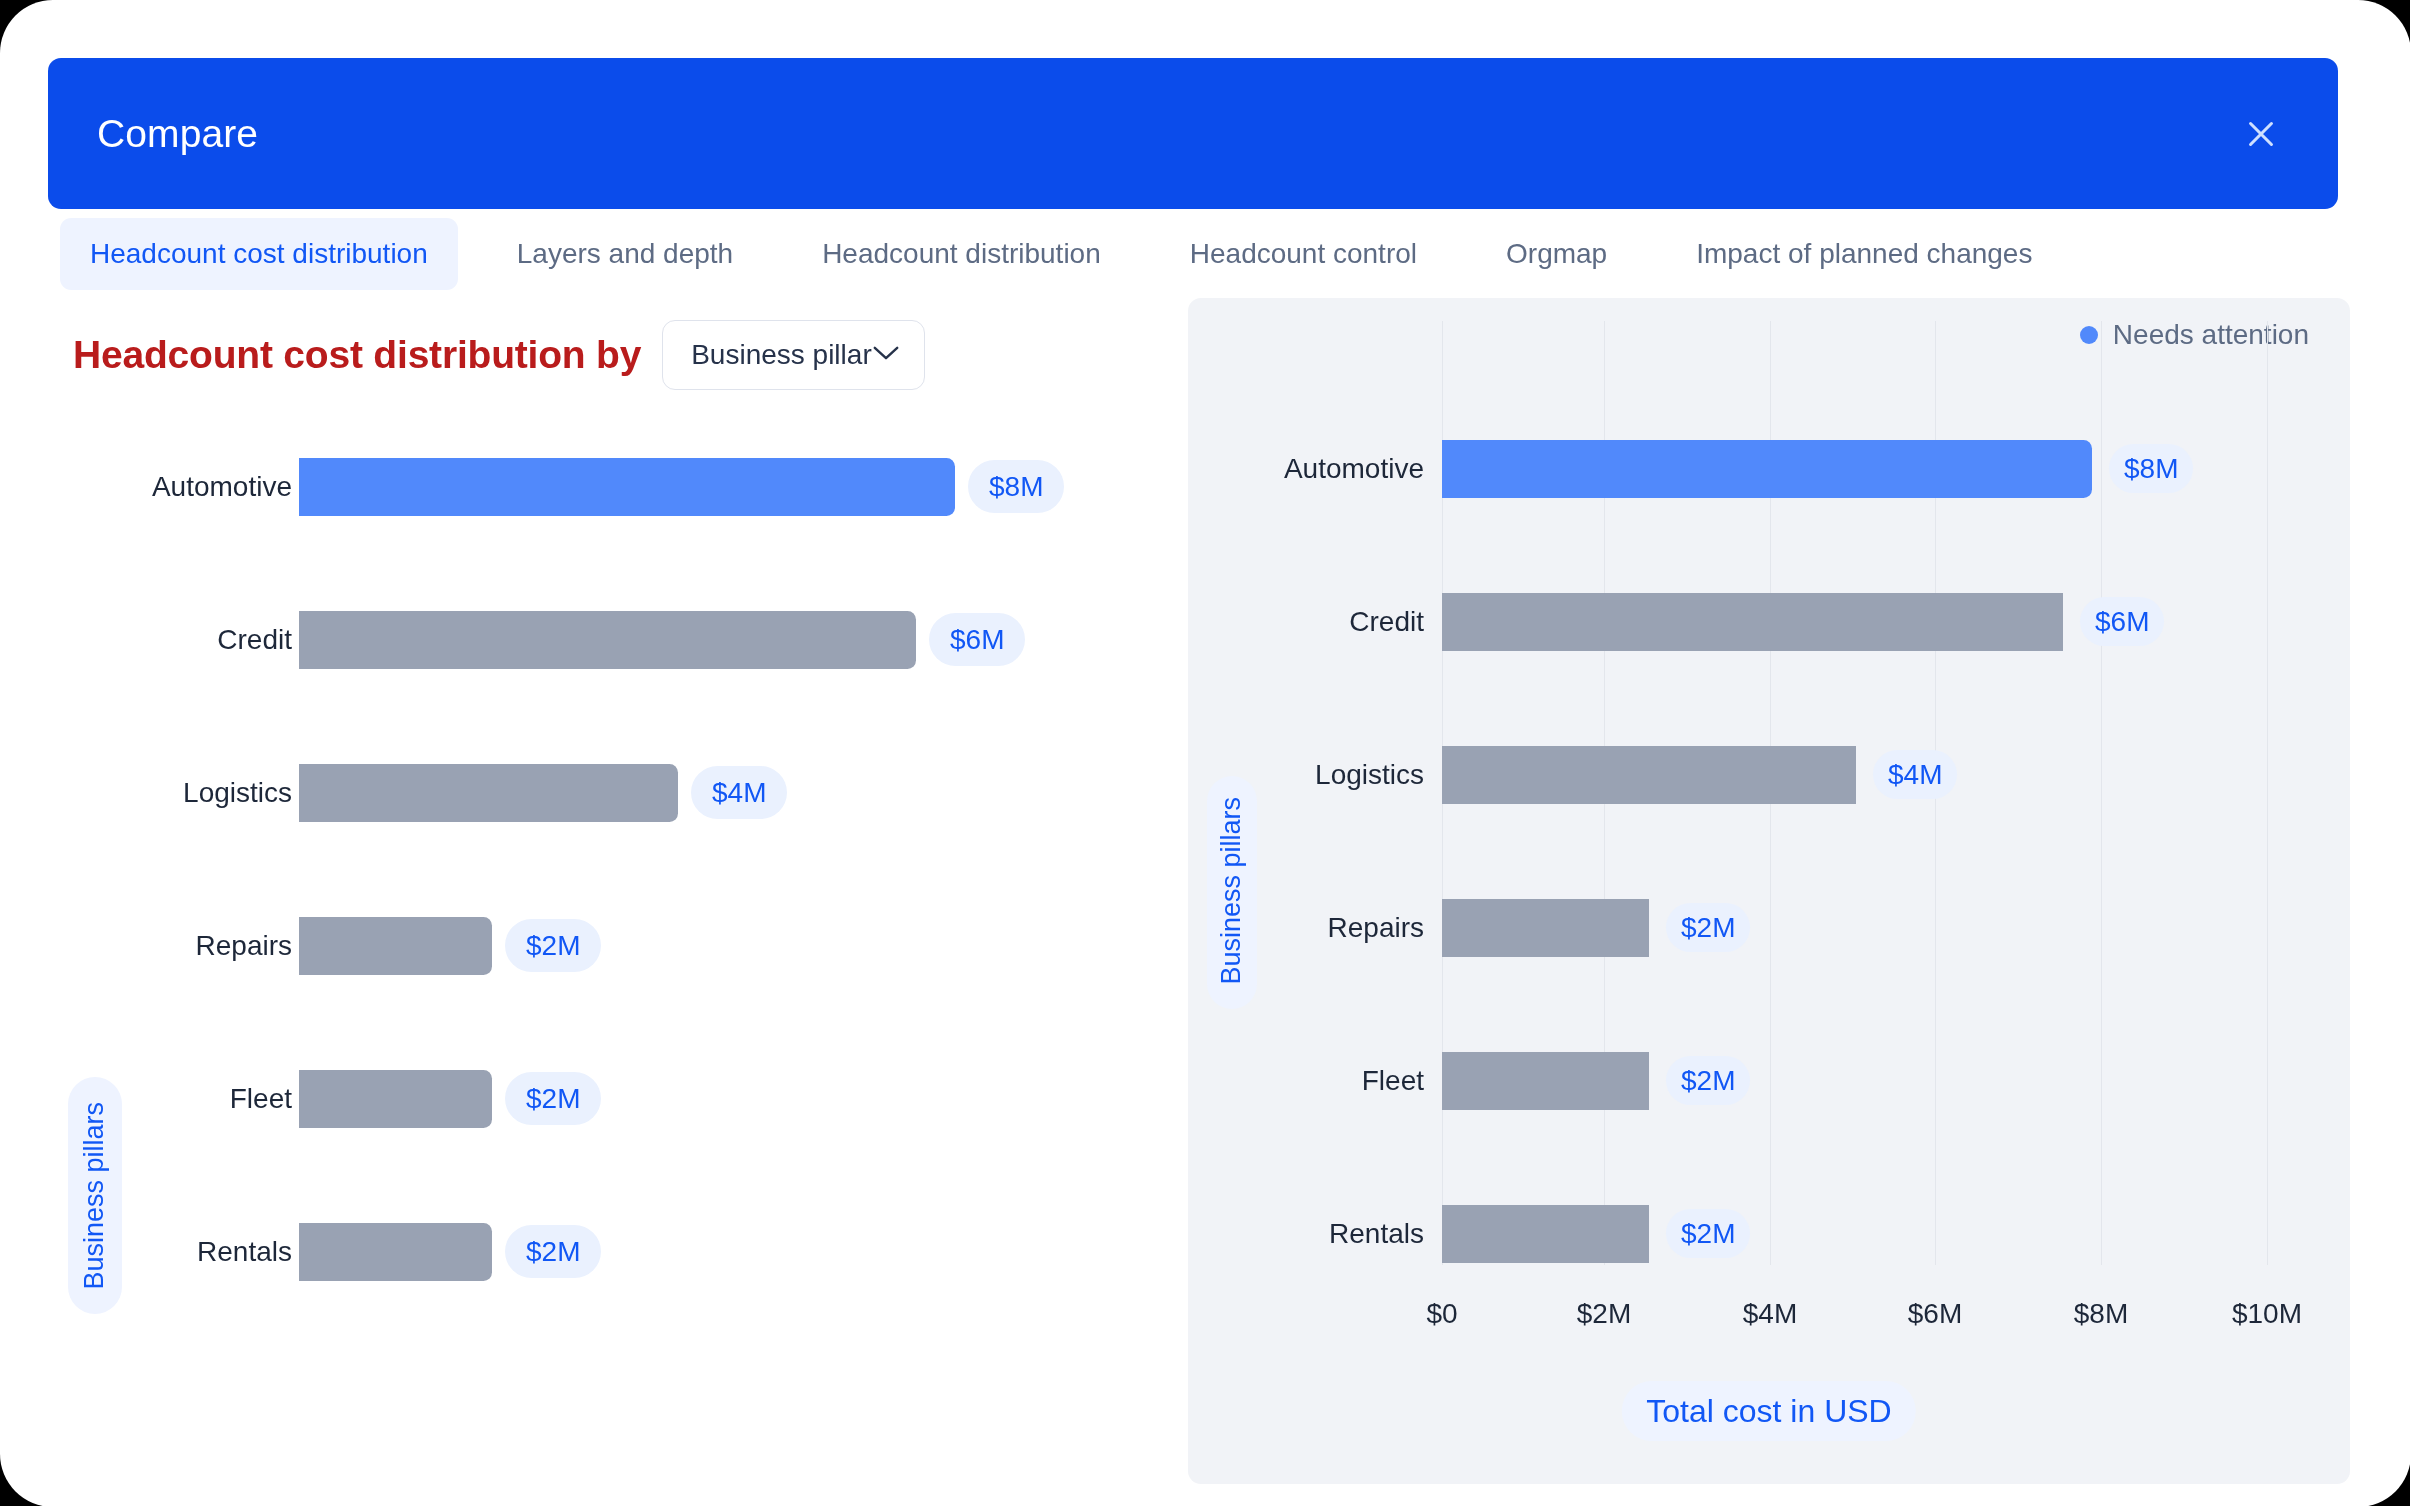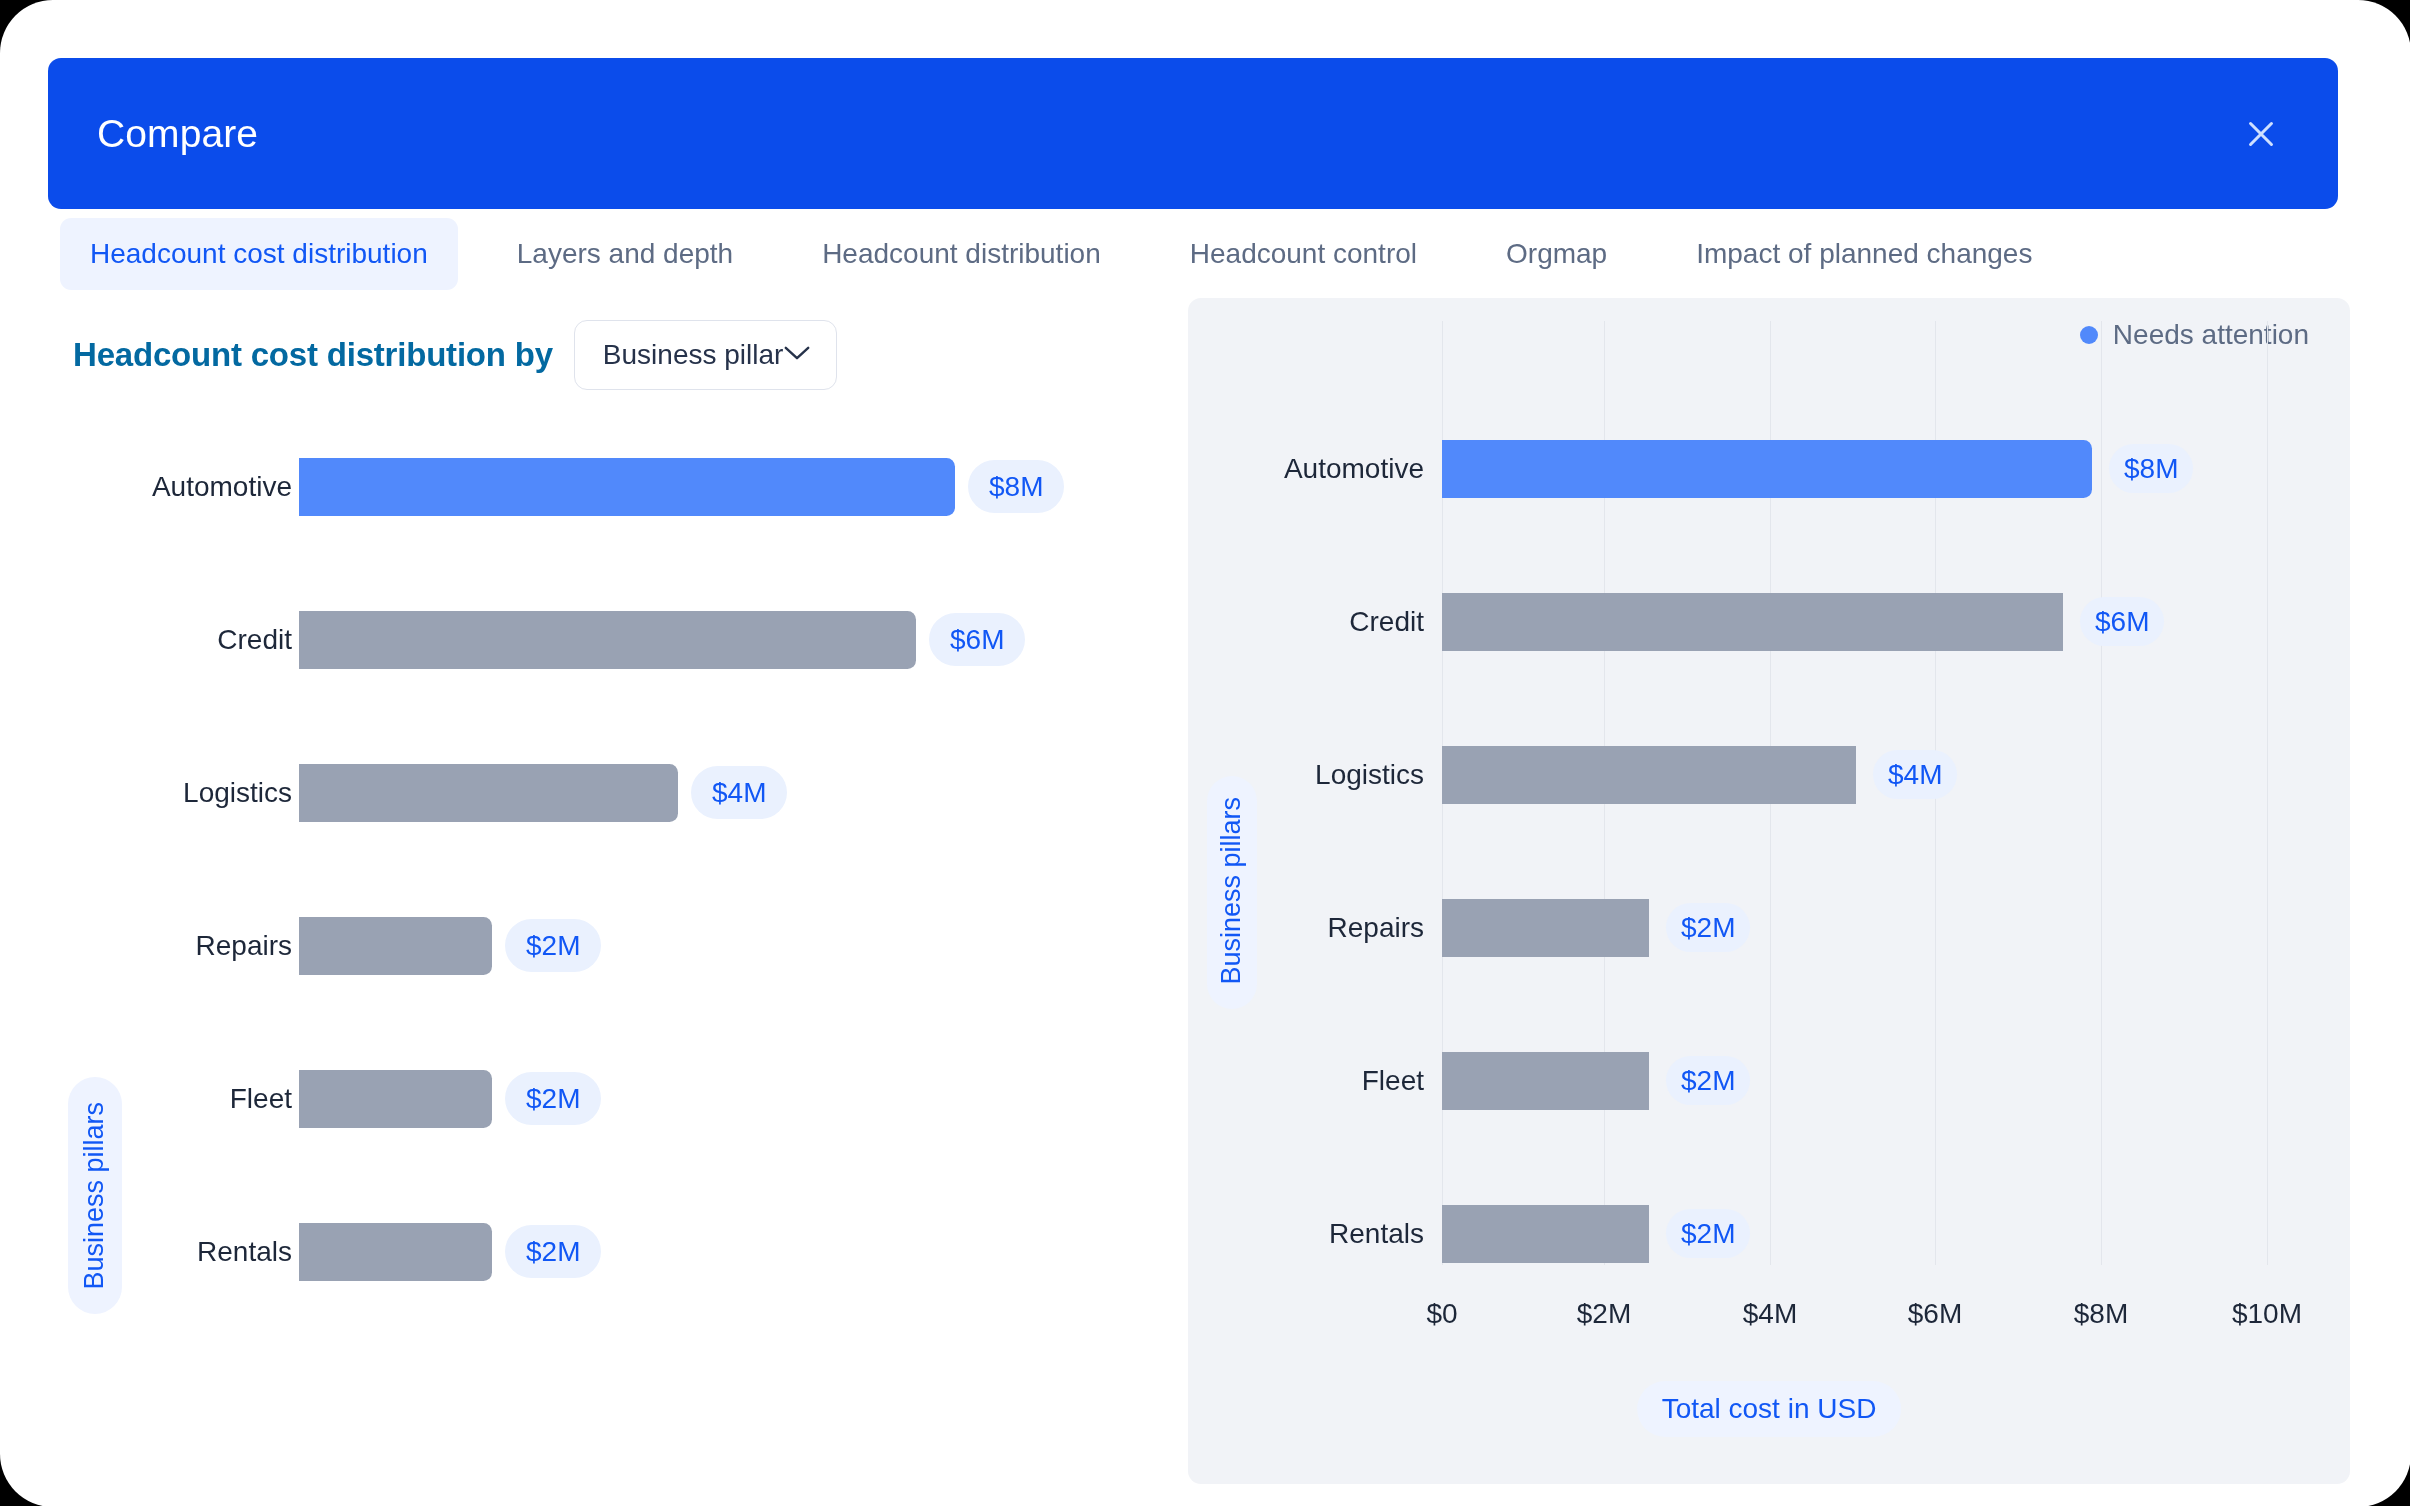--- a/index.html
+++ b/index.html
@@ -106,23 +106,23 @@
 
   .left-header {
     position: absolute;
     left: 73px;
     top: 21px;
     display: flex;
     align-items: center;
     gap: 21px;
   }
   .left-header-title {
-    font-size: 33px;
+    font-size: 39px;
     font-weight: 700;
-    color: #0369a1;
+    color: #b91c1c;
     letter-spacing: -0.2px;
   }
   .select-box {
     display: flex;
     align-items: center;
     height: 70px;
     padding: 0 24.5px 0 28px;
     border: 1.4px solid #dfe3ec;
     border-radius: 13px;
     background: #ffffff;
@@ -328,21 +328,21 @@
   }
 
   .axis-bottom-right {
     position: absolute;
     left: 50%;
     transform: translateX(-50%);
     top: 1083px;
     background: #eef3ff;
     border-radius: 941px;
     padding: 14px 24.5px;
-    font-size: 28px;
+    font-size: 32px;
     color: #1157f5;
     white-space: nowrap;
     line-height: 1;
   }
 </style>
 </head>
 <body>
 
 <div class="app-card">
 

